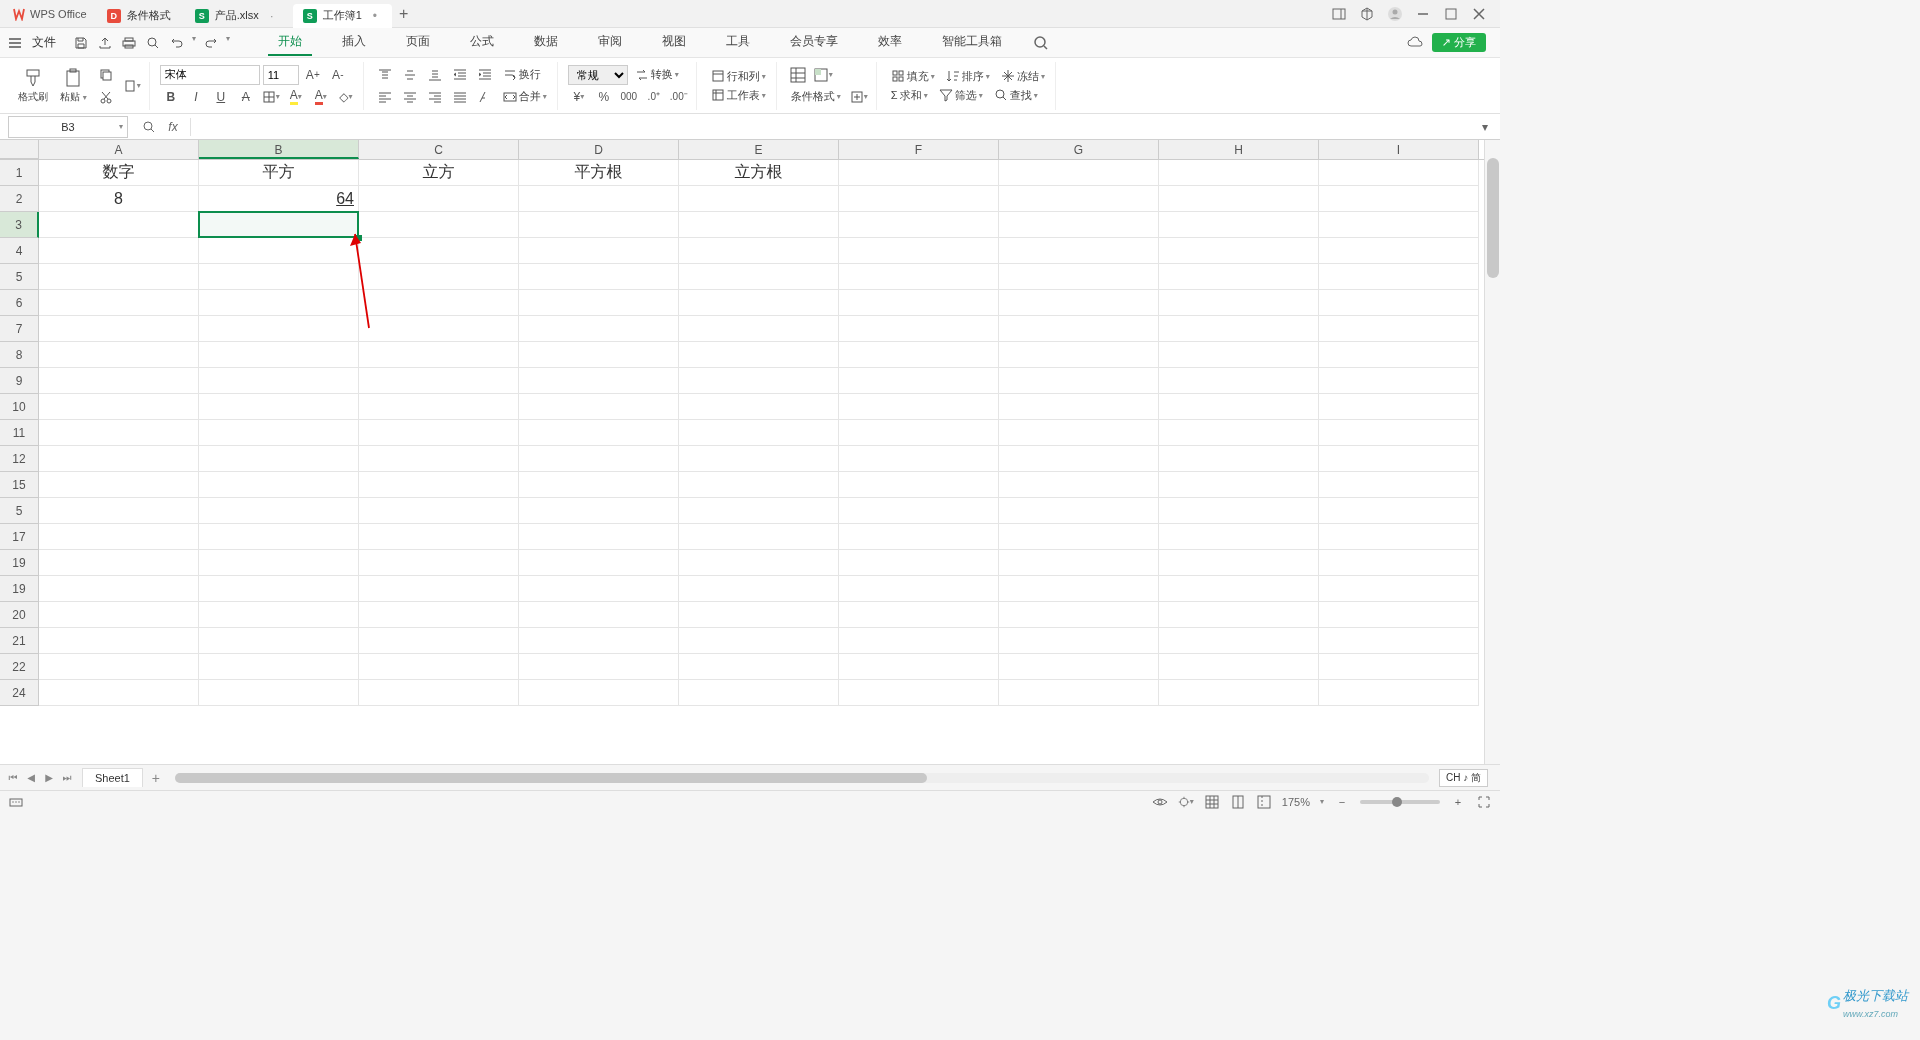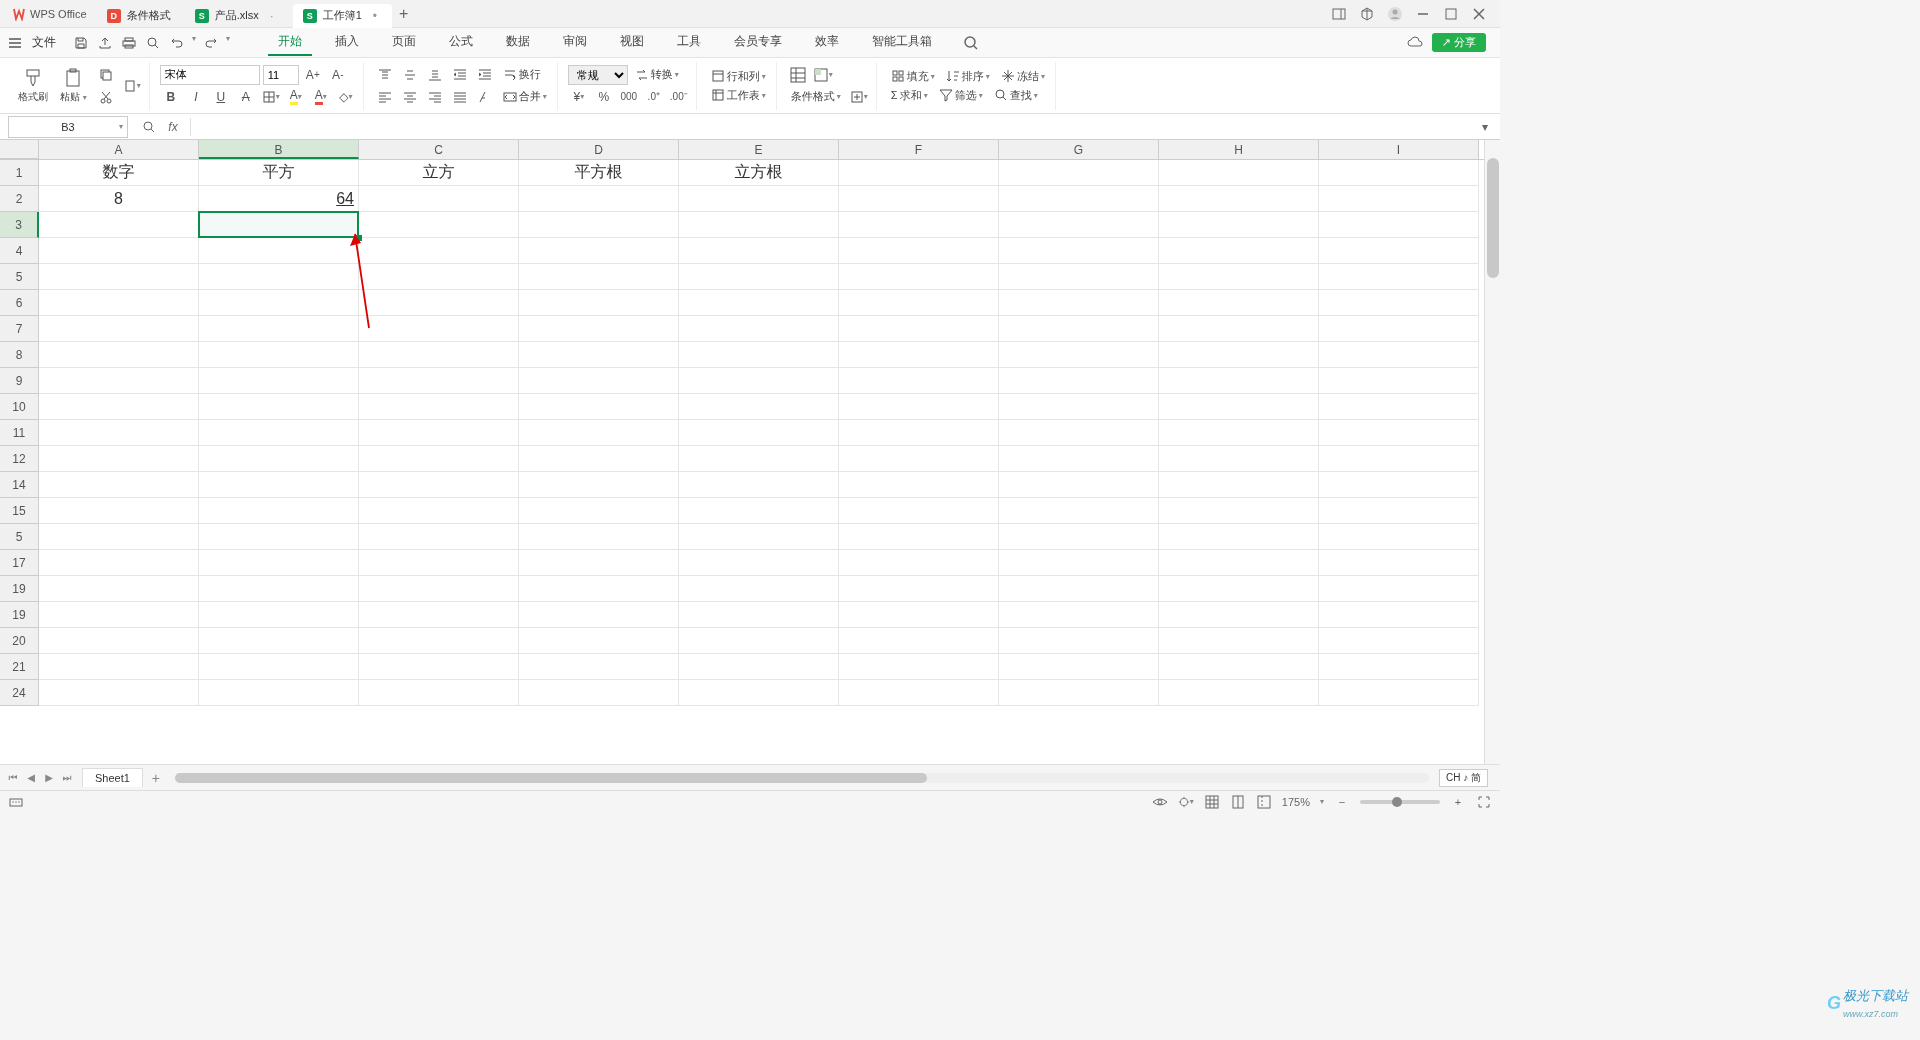--- a/index.html
+++ b/index.html
@@ -21,21 +21,21 @@
 .win-controls { display: flex; gap: 10px; padding: 0 8px; }
 .win-btn { width: 18px; height: 18px; display: flex; align-items: center; justify-content: center; color: #555; }
 
 
 .menubar { height: 30px; background: #f9f9f9; display: flex; align-items: center; padding: 0 6px; border-bottom: 1px solid #e5e5e5; }
 .menu-left { display: flex; align-items: center; gap: 2px; }
 .menu-hamburger { width: 18px; height: 18px; display: flex; align-items: center; justify-content: center; }
 .menu-file { padding: 0 6px; font-size: 12px; }
 .quick-icons { display: flex; gap: 6px; padding: 0 8px; }
 .qicon { width: 18px; height: 18px; color: #555; display: flex; align-items: center; justify-content: center; }
-.menu-tabs { display: flex; gap: 13px; margin-left: 30px; }
+.menu-tabs { display: flex; gap: 20px; margin-left: 30px; }
 .mtab { padding: 4px 10px; font-size: 12px; color: #444; }
 .mtab.active { color: #0c8e4d; border-bottom: 2px solid #0c8e4d; }
 .menubar-right { margin-left: auto; display: flex; gap: 8px; align-items: center; padding: 0 8px; }
 .share-btn { background: #22b14c; color: #fff; padding: 2px 10px; border-radius: 3px; font-size: 11px; display: flex; align-items: center; gap: 3px; }
 
 
 .ribbon { height: 56px; background: #fff; display: flex; align-items: center; padding: 0 8px; border-bottom: 1px solid #e0e0e0; gap: 4px; }
 .rgroup { display: flex; align-items: center; gap: 4px; padding: 0 6px; height: 48px; border-right: 1px solid #eee; }
 .rbtn-lg { display: flex; flex-direction: column; align-items: center; font-size: 10px; gap: 2px; padding: 2px 4px; color: #444; }
 .rbtn-lg .icon { width: 20px; height: 20px; }
@@ -704,32 +704,20 @@
             <div class="cell" style="width: 160px;"></div>
             <div class="cell" style="width: 160px;"></div>
             <div class="cell" style="width: 160px;"></div>
             <div class="cell" style="width: 160px;"></div>
             <div class="cell" style="width: 160px;"></div>
             <div class="cell" style="width: 160px;"></div>
             <div class="cell" style="width: 160px;"></div>
             <div class="cell" style="width: 160px;"></div>
           </div>
           <div class="row">
-            <div class="rowh">14</div>
-            <div class="cell" style="width: 160px;"></div>
-            <div class="cell" style="width: 160px;"></div>
-            <div class="cell" style="width: 160px;"></div>
-            <div class="cell" style="width: 160px;"></div>
-            <div class="cell" style="width: 160px;"></div>
-            <div class="cell" style="width: 160px;"></div>
-            <div class="cell" style="width: 160px;"></div>
-            <div class="cell" style="width: 160px;"></div>
-            <div class="cell" style="width: 160px;"></div>
-          </div>
-          <div class="row">
             <div class="rowh">15</div>
             <div class="cell" style="width: 160px;"></div>
             <div class="cell" style="width: 160px;"></div>
             <div class="cell" style="width: 160px;"></div>
             <div class="cell" style="width: 160px;"></div>
             <div class="cell" style="width: 160px;"></div>
             <div class="cell" style="width: 160px;"></div>
             <div class="cell" style="width: 160px;"></div>
             <div class="cell" style="width: 160px;"></div>
             <div class="cell" style="width: 160px;"></div>
@@ -789,20 +777,32 @@
             <div class="cell" style="width: 160px;"></div>
             <div class="cell" style="width: 160px;"></div>
             <div class="cell" style="width: 160px;"></div>
             <div class="cell" style="width: 160px;"></div>
             <div class="cell" style="width: 160px;"></div>
             <div class="cell" style="width: 160px;"></div>
             <div class="cell" style="width: 160px;"></div>
           </div>
           <div class="row">
             <div class="rowh">21</div>
+            <div class="cell" style="width: 160px;"></div>
+            <div class="cell" style="width: 160px;"></div>
+            <div class="cell" style="width: 160px;"></div>
+            <div class="cell" style="width: 160px;"></div>
+            <div class="cell" style="width: 160px;"></div>
+            <div class="cell" style="width: 160px;"></div>
+            <div class="cell" style="width: 160px;"></div>
+            <div class="cell" style="width: 160px;"></div>
+            <div class="cell" style="width: 160px;"></div>
+          </div>
+          <div class="row">
+            <div class="rowh">22</div>
             <div class="cell" style="width: 160px;"></div>
             <div class="cell" style="width: 160px;"></div>
             <div class="cell" style="width: 160px;"></div>
             <div class="cell" style="width: 160px;"></div>
             <div class="cell" style="width: 160px;"></div>
             <div class="cell" style="width: 160px;"></div>
             <div class="cell" style="width: 160px;"></div>
             <div class="cell" style="width: 160px;"></div>
             <div class="cell" style="width: 160px;"></div>
           </div>

